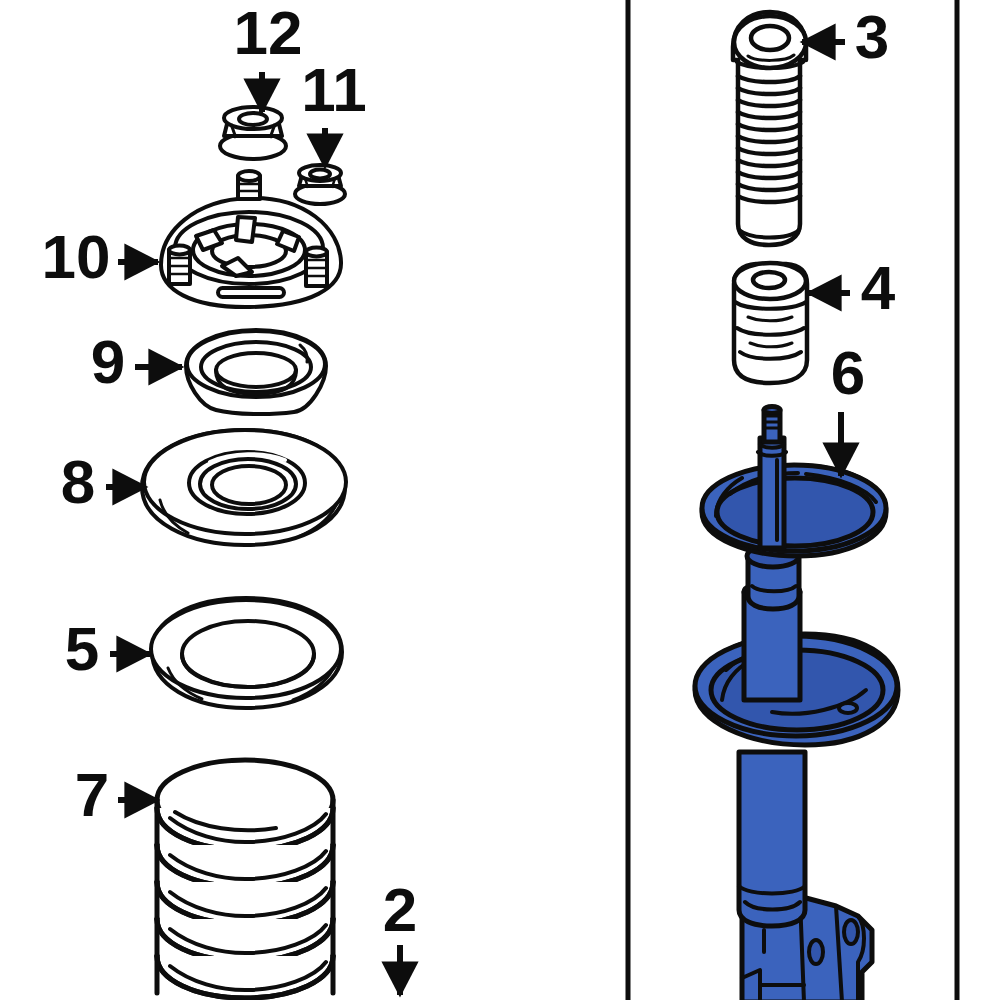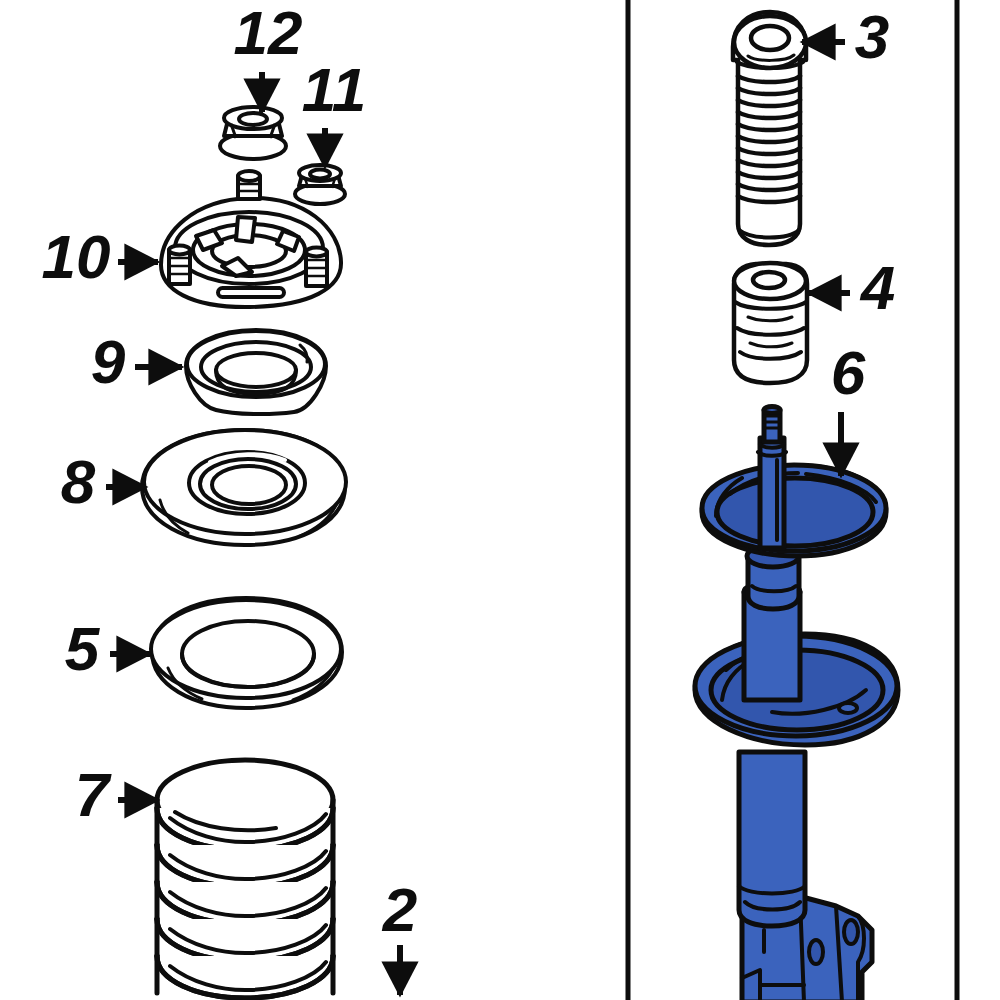--- a/index.html
+++ b/index.html
@@ -7,21 +7,20 @@
     padding: 0;
     background: #ffffff;
   }
   #stage {
     position: relative;
     width: 1000px;
     height: 1000px;
     background: #ffffff;
     overflow: hidden;
     font-family: "Liberation Sans", sans-serif;
-    font-style: italic;
   }
   #canvas {
     position: absolute;
     top: 0; left: 0;
     width: 1000px;
     height: 1000px;
   }
   .callout-num {
     font-family: "Liberation Sans", sans-serif;
     font-weight: bold;

